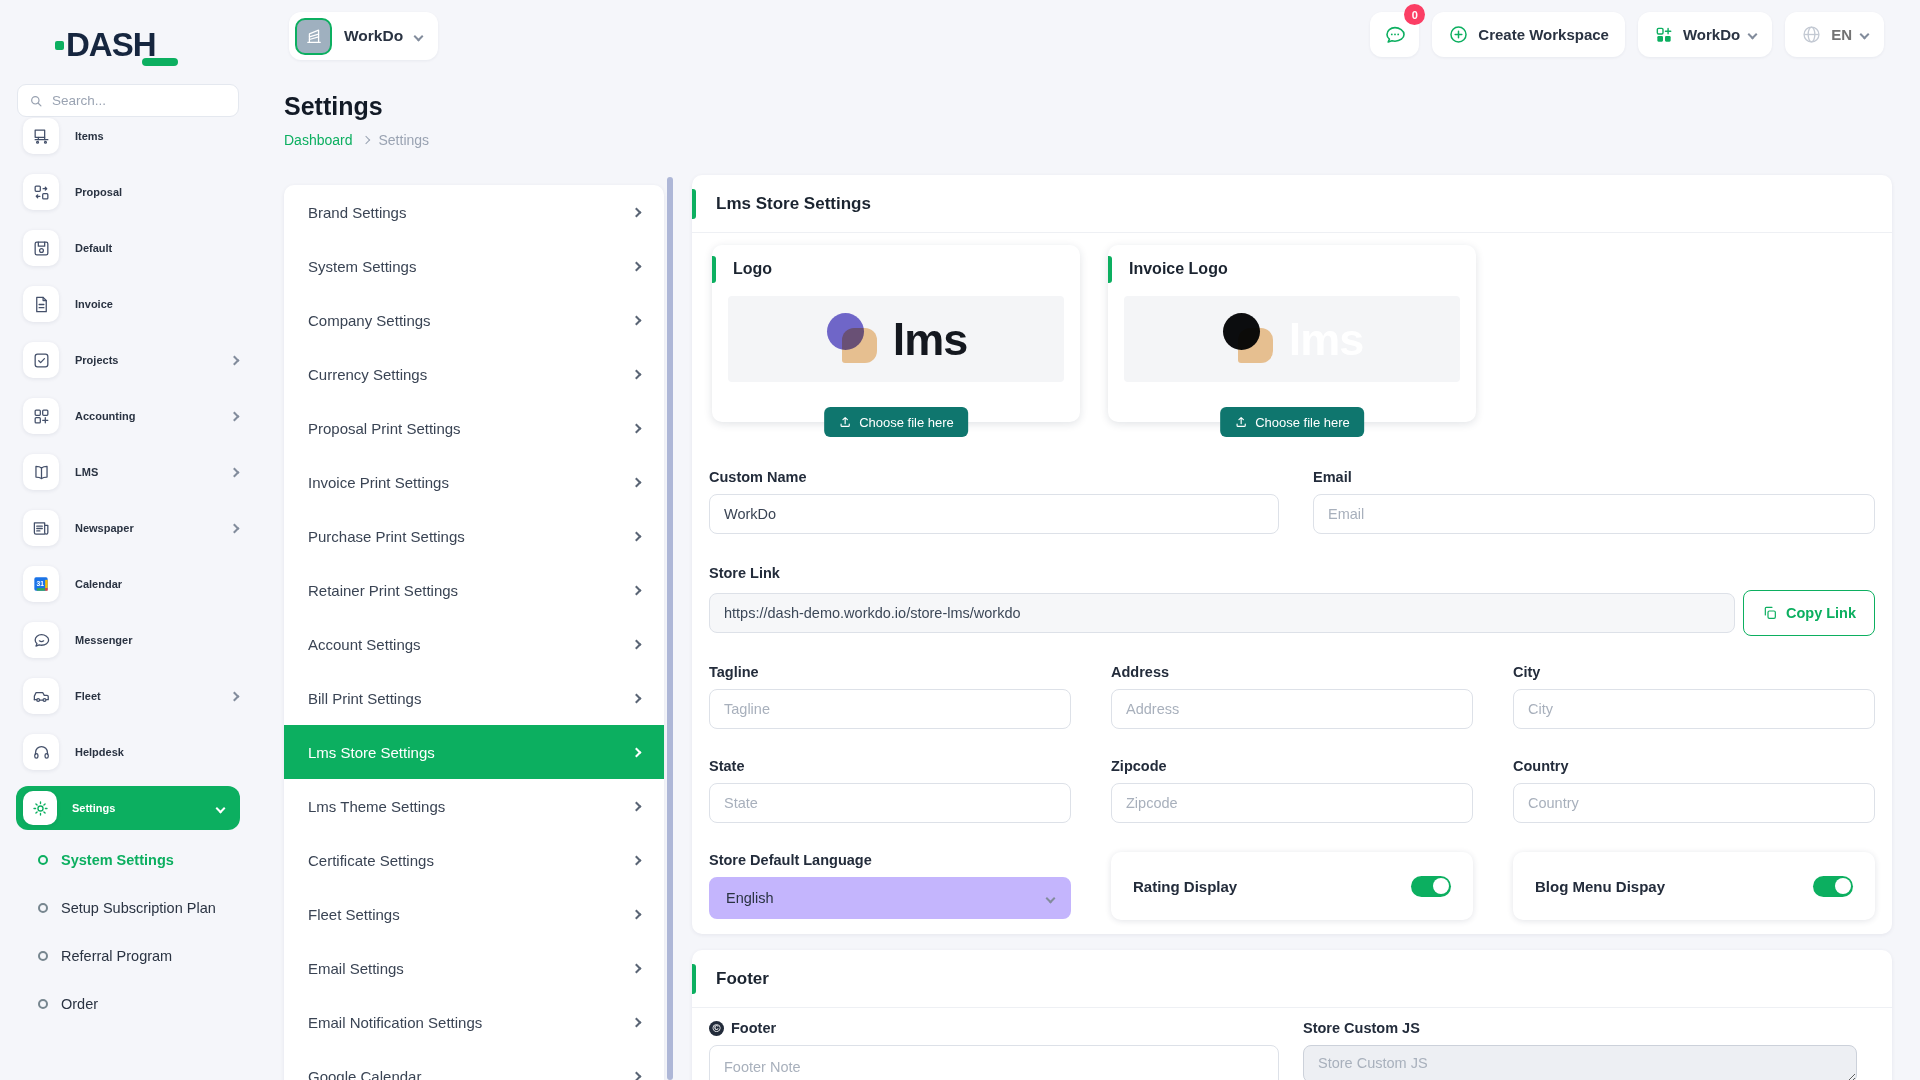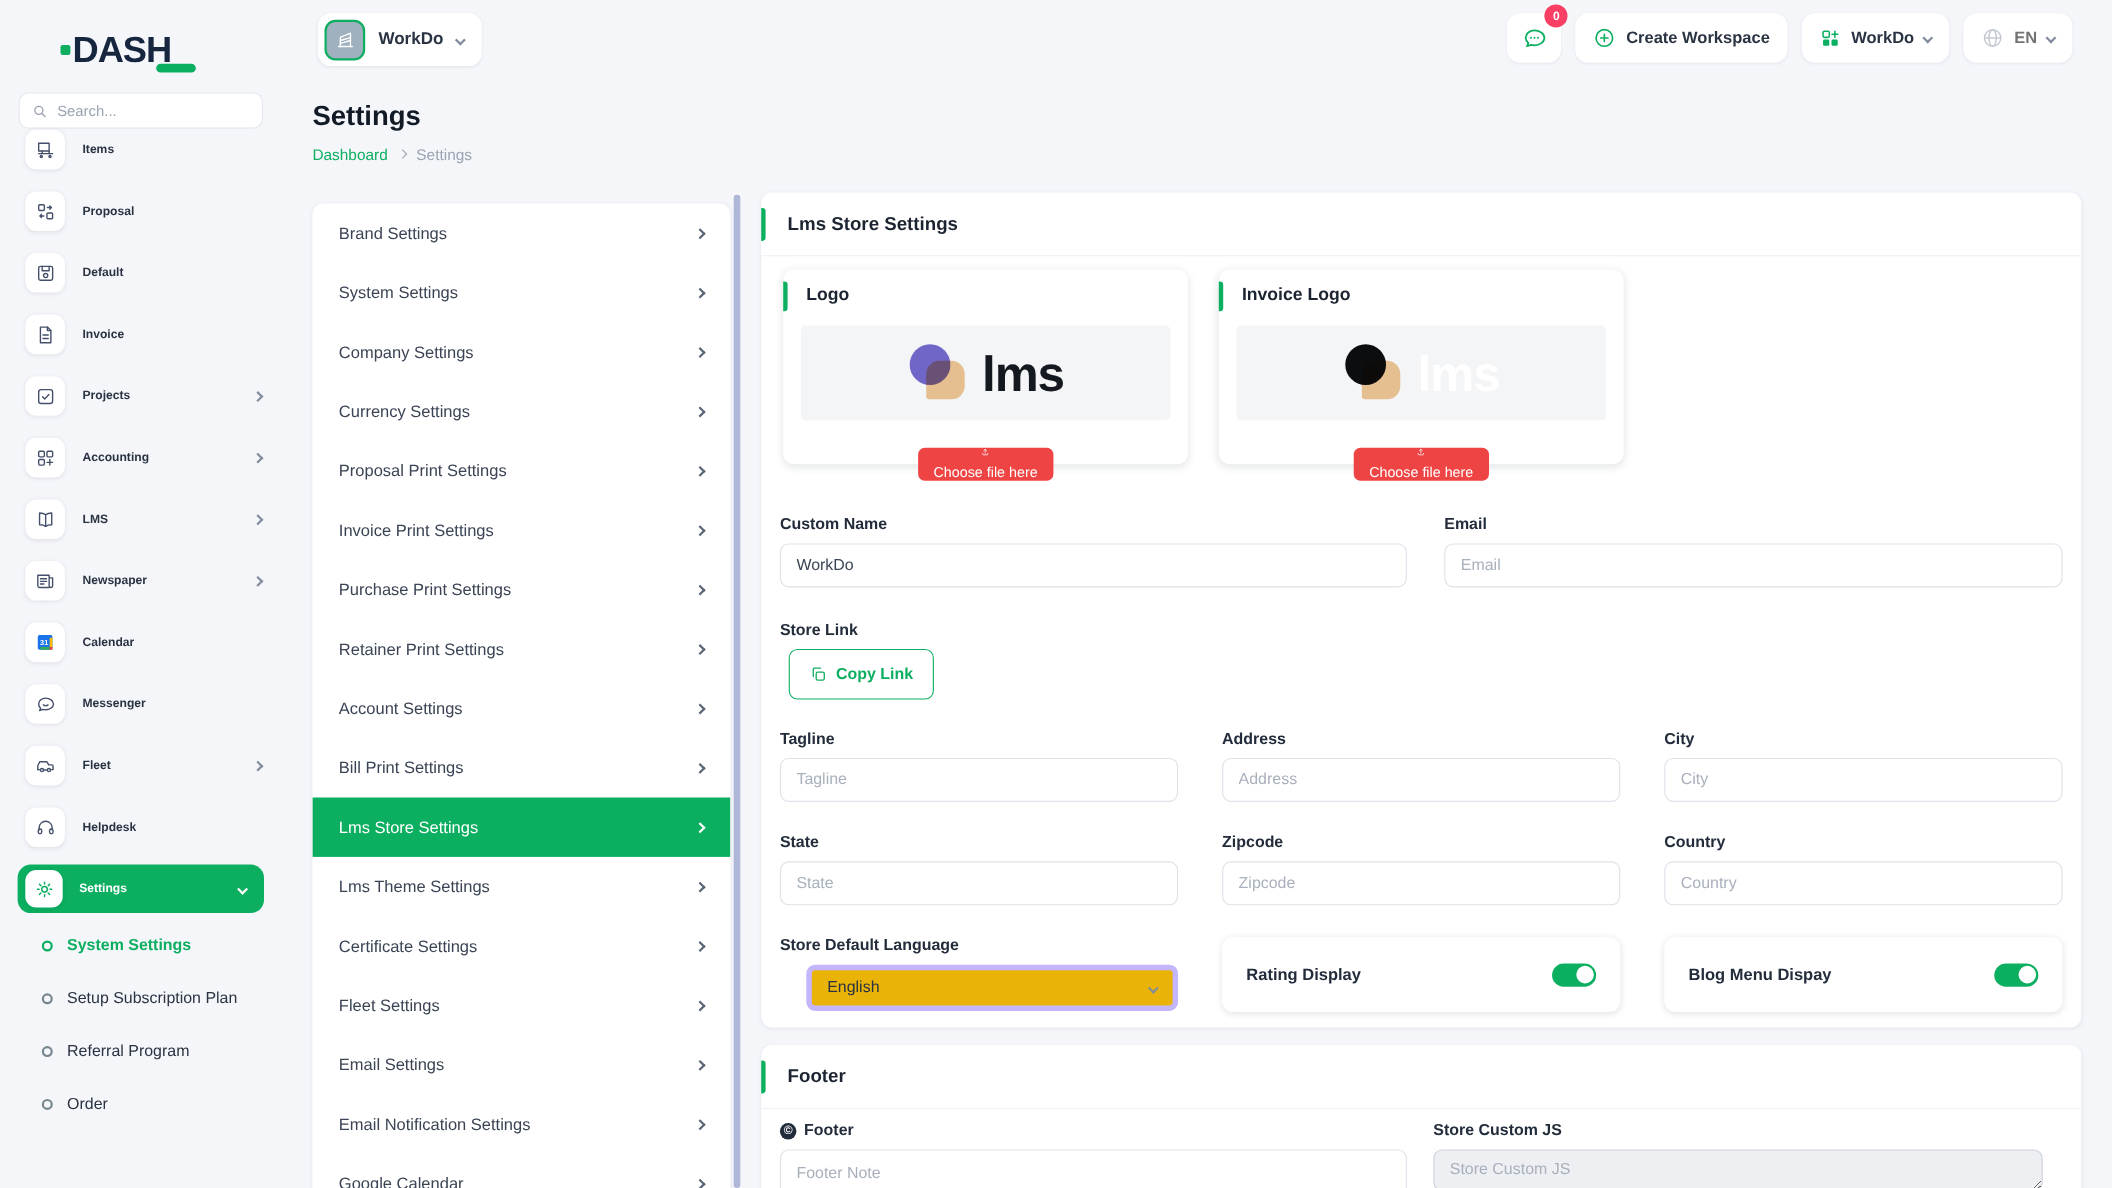--- a/index.html
+++ b/index.html
@@ -89,37 +89,37 @@
   .preview { margin:3px 16px 0; height:86px; background:#f4f5f7; border-radius:4px;
              display:flex; align-items:center; justify-content:center; gap:12px; }
   .mark { position:relative; width:56px; height:52px; flex:0 0 auto; }
   .mark .circle { position:absolute; left:2px; top:0; width:37px; height:37px; border-radius:50%; background:#6f66c8; }
   .mark.dark .circle { background:#0c0d0f; }
   .mark .bubble { position:absolute; right:4px; bottom:2px; width:35px; height:35px; background:rgba(240,194,140,.92);
                   border-radius:12px 12px 12px 3px; mix-blend-mode:multiply; }
   .lms-text { font-size:45px; font-weight:800; letter-spacing:-1px; color:#14181f; line-height:1; }
   .lms-text.light { color:#fff; }
   .choose-btn { position:absolute; left:50%; bottom:-15px; transform:translateX(-50%); height:30px; border:none; cursor:pointer;
-                background:#ef4444; color:#fff; border-radius:6px; padding:0 14px; font-size:13px; font-family:inherit;
-                display:flex; align-items:center; gap:7px; white-space:nowrap;flex-direction:column; }
+                background:#0f766e; color:#fff; border-radius:6px; padding:0 14px; font-size:13px; font-family:inherit;
+                display:flex; align-items:center; gap:7px; white-space:nowrap; }
 
   .f-label { display:block; font-size:14.5px; font-weight:600; color:#232c3b; margin-bottom:9px; }
   .f-input { width:100%; height:40px; border:1px solid #dde1e8; border-radius:8px; padding:0 14px; font-size:14.5px;
              color:#3a4454; font-family:inherit; background:#fff; outline:none; }
   .f-input::placeholder, textarea::placeholder { color:#a8b0bc; }
   .row-2 { display:grid; grid-template-columns:570px 1fr; gap:34px; margin-bottom:31px; }
   .row-3 { display:grid; grid-template-columns:1fr 1fr 1fr; gap:40px; margin-bottom:29px; }
   .link-row { margin-bottom:28px; }
   .link-flex { display:flex; align-items:center; }
   .link-input { flex:1; background:#f6f7f9; color:#3c4858; }
   .copy-btn { margin-left:8px; width:132px; height:46px; border:1px solid #0caf60; background:#fff; color:#0caf60;
               border-radius:8px; font-size:14.5px; font-weight:600; font-family:inherit; cursor:pointer;
               display:flex; align-items:center; justify-content:center; gap:8px; }
-  .select-box { height:42px; border:5px solid #c4b5fd; border-radius:8px; padding:0 14px; display:flex; align-items:center;
-                justify-content:space-between; font-size:14.5px; color:#2a3342; cursor:pointer; background:#eab308;margin-left:24px; }
+  .select-box { height:42px; border:3px solid #c4b5fd; border-radius:8px; padding:0 14px; display:flex; align-items:center;
+                justify-content:space-between; font-size:14.5px; color:#2a3342; cursor:pointer; background:#c4b5fd; }
   .toggle-tile { height:68px; background:#fff; border-radius:10px; box-shadow:0 1px 6px rgba(25,35,65,.12);
                  display:flex; align-items:center; justify-content:space-between; padding:0 22px;
                  font-size:15px; font-weight:700; color:#232c3b; }
   .switch { width:40px; height:21px; border-radius:11px; background:#0caf60; position:relative; cursor:pointer; flex:0 0 auto; }
   .switch::after { content:""; position:absolute; right:2.5px; top:2.5px; width:16px; height:16px; border-radius:50%; background:#fff; }
   .row-last { margin-bottom:0; }
 
   #footer-panel { margin-top:16px; }
   .footer-body { padding:12px 17px 20px; display:grid; grid-template-columns:570px 554px; gap:24px; }
   .ft-label { display:flex; align-items:center; gap:7px; font-size:14.5px; font-weight:600; color:#232c3b; margin-bottom:9px; }
@@ -514,20 +514,21 @@
         </div>
         <div>
           <label class="f-label">Email</label>
           <input class="f-input" type="text" placeholder="Email" style="">
         </div>
       </div>
 
       <div class="link-row">
         <label class="f-label">Store Link</label>
         <div class="link-flex">
+          <input class="f-input link-input" type="text" readonly="" value="https://dash-demo.workdo.io/store-lms/workdo" style="">
           <button class="copy-btn">
             <svg width="16" height="16" viewBox="0 0 24 24" fill="none" stroke="#0caf60" stroke-width="1.8" stroke-linecap="round" stroke-linejoin="round">
                 <rect x="9" y="9" width="11" height="11" rx="2"></rect>
                 <path d="M5 15V5a1.5 1.5 0 011.5-1.5H15"></path>
               </svg>
             <span>Copy Link</span>
           </button>
         </div>
       </div>
 

